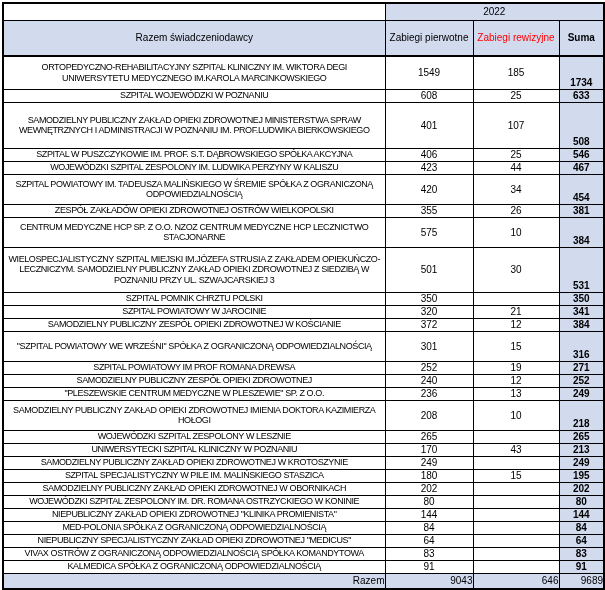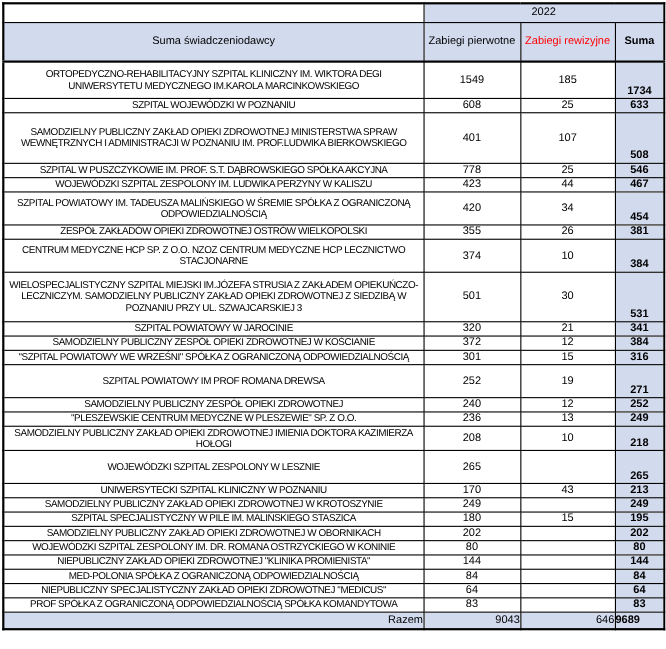--- a/index.html
+++ b/index.html
@@ -66,39 +66,39 @@
     background:var(--fill);
     font-size:10px;font-weight:bold;
     text-align:center;vertical-align:bottom;
     padding-bottom:1px;
   }
   
   tr.total{height:16px;}
   tr.total td{background:var(--fill);vertical-align:middle;}
   td.t-label{font-size:10px;text-align:right;}
   td.t-num{font-size:10px;text-align:right;}
-  td.t-sum{font-size:10px;font-weight:bold;text-align:left;}
+  td.t-sum{font-size:10px;font-weight:normal;text-align:right;}
 </style>
 </head>
 <body>
 
 <table>
   <colgroup>
     <col style="width:382px">
     <col style="width:88px">
     <col style="width:86px">
     <col style="width:45px">
   </colgroup>
   <thead>
     <tr class="year-row">
       <td class="corner"></td>
       <td class="year" colspan="3">2022</td>
     </tr>
     <tr class="colhead-row">
-      <th>Suma świadczeniodawcy</th>
+      <th>Razem świadczeniodawcy</th>
       <th>Zabiegi pierwotne</th>
       <th class="red">Zabiegi rewizyjne</th>
       <th class="sum-h">Suma</th>
     </tr>
   </thead>
   <tbody id="rows">
       <tr>
         <td class="name">ORTOPEDYCZNO-REHABILITACYJNY SZPITAL KLINICZNY IM. WIKTORA DEGI UNIWERSYTETU MEDYCZNEGO IM.KAROLA MARCINKOWSKIEGO</td>
         <td class="num">1549</td>
         <td class="num">185</td>
@@ -111,21 +111,21 @@
         <td class="sum">633</td>
       </tr>
       <tr>
         <td class="name">SAMODZIELNY PUBLICZNY ZAKŁAD OPIEKI ZDROWOTNEJ MINISTERSTWA SPRAW WEWNĘTRZNYCH I ADMINISTRACJI W POZNANIU IM. PROF.LUDWIKA BIERKOWSKIEGO</td>
         <td class="num">401</td>
         <td class="num">107</td>
         <td class="sum">508</td>
       </tr>
       <tr>
         <td class="name">SZPITAL W PUSZCZYKOWIE IM. PROF. S.T. DĄBROWSKIEGO SPÓŁKA AKCYJNA</td>
-        <td class="num">778</td>
+        <td class="num">406</td>
         <td class="num">25</td>
         <td class="sum">546</td>
       </tr>
       <tr>
         <td class="name">WOJEWÓDZKI SZPITAL ZESPOLONY IM. LUDWIKA PERZYNY W KALISZU</td>
         <td class="num">423</td>
         <td class="num">44</td>
         <td class="sum">467</td>
       </tr>
       <tr>
@@ -135,31 +135,37 @@
         <td class="sum">454</td>
       </tr>
       <tr>
         <td class="name">ZESPÓŁ ZAKŁADÓW OPIEKI ZDROWOTNEJ OSTRÓW WIELKOPOLSKI</td>
         <td class="num">355</td>
         <td class="num">26</td>
         <td class="sum">381</td>
       </tr>
       <tr>
         <td class="name">CENTRUM MEDYCZNE HCP SP. Z O.O. NZOZ CENTRUM MEDYCZNE HCP LECZNICTWO STACJONARNE</td>
-        <td class="num">374</td>
+        <td class="num">575</td>
         <td class="num">10</td>
         <td class="sum">384</td>
       </tr>
       <tr>
         <td class="name">WIELOSPECJALISTYCZNY SZPITAL MIEJSKI IM.JÓZEFA STRUSIA Z ZAKŁADEM OPIEKUŃCZO-LECZNICZYM. SAMODZIELNY PUBLICZNY ZAKŁAD OPIEKI ZDROWOTNEJ Z SIEDZIBĄ W POZNANIU PRZY UL. SZWAJCARSKIEJ 3</td>
         <td class="num">501</td>
         <td class="num">30</td>
         <td class="sum">531</td>
       </tr>
       <tr>
+        <td class="name">SZPITAL POMNIK CHRZTU POLSKI</td>
+        <td class="num">350</td>
+        <td class="num"></td>
+        <td class="sum">350</td>
+      </tr>
+      <tr>
         <td class="name">SZPITAL POWIATOWY W JAROCINIE</td>
         <td class="num">320</td>
         <td class="num">21</td>
         <td class="sum">341</td>
       </tr>
       <tr>
         <td class="name">SAMODZIELNY PUBLICZNY ZESPÓŁ OPIEKI ZDROWOTNEJ W KOŚCIANIE</td>
         <td class="num">372</td>
         <td class="num">12</td>
         <td class="sum">384</td>
@@ -242,24 +248,30 @@
         <td class="num"></td>
         <td class="sum">84</td>
       </tr>
       <tr>
         <td class="name">NIEPUBLICZNY SPECJALISTYCZNY ZAKŁAD OPIEKI ZDROWOTNEJ "MEDICUS"</td>
         <td class="num">64</td>
         <td class="num"></td>
         <td class="sum">64</td>
       </tr>
       <tr>
-        <td class="name">PROF SPÓŁKA Z OGRANICZONĄ ODPOWIEDZIALNOŚCIĄ SPÓŁKA KOMANDYTOWA</td>
+        <td class="name">VIVAX OSTRÓW Z OGRANICZONĄ ODPOWIEDZIALNOŚCIĄ SPÓŁKA KOMANDYTOWA</td>
         <td class="num">83</td>
         <td class="num"></td>
         <td class="sum">83</td>
+      </tr>
+      <tr>
+        <td class="name">KALMEDICA SPÓŁKA Z OGRANICZONĄ ODPOWIEDZIALNOŚCIĄ</td>
+        <td class="num">91</td>
+        <td class="num"></td>
+        <td class="sum">91</td>
       </tr>
     </tbody>
   <tbody>
     <tr class="total">
       <td class="t-label">Razem</td>
       <td class="t-num">9043</td>
       <td class="t-num">646</td>
       <td class="t-sum">9689</td>
     </tr>
   </tbody>

